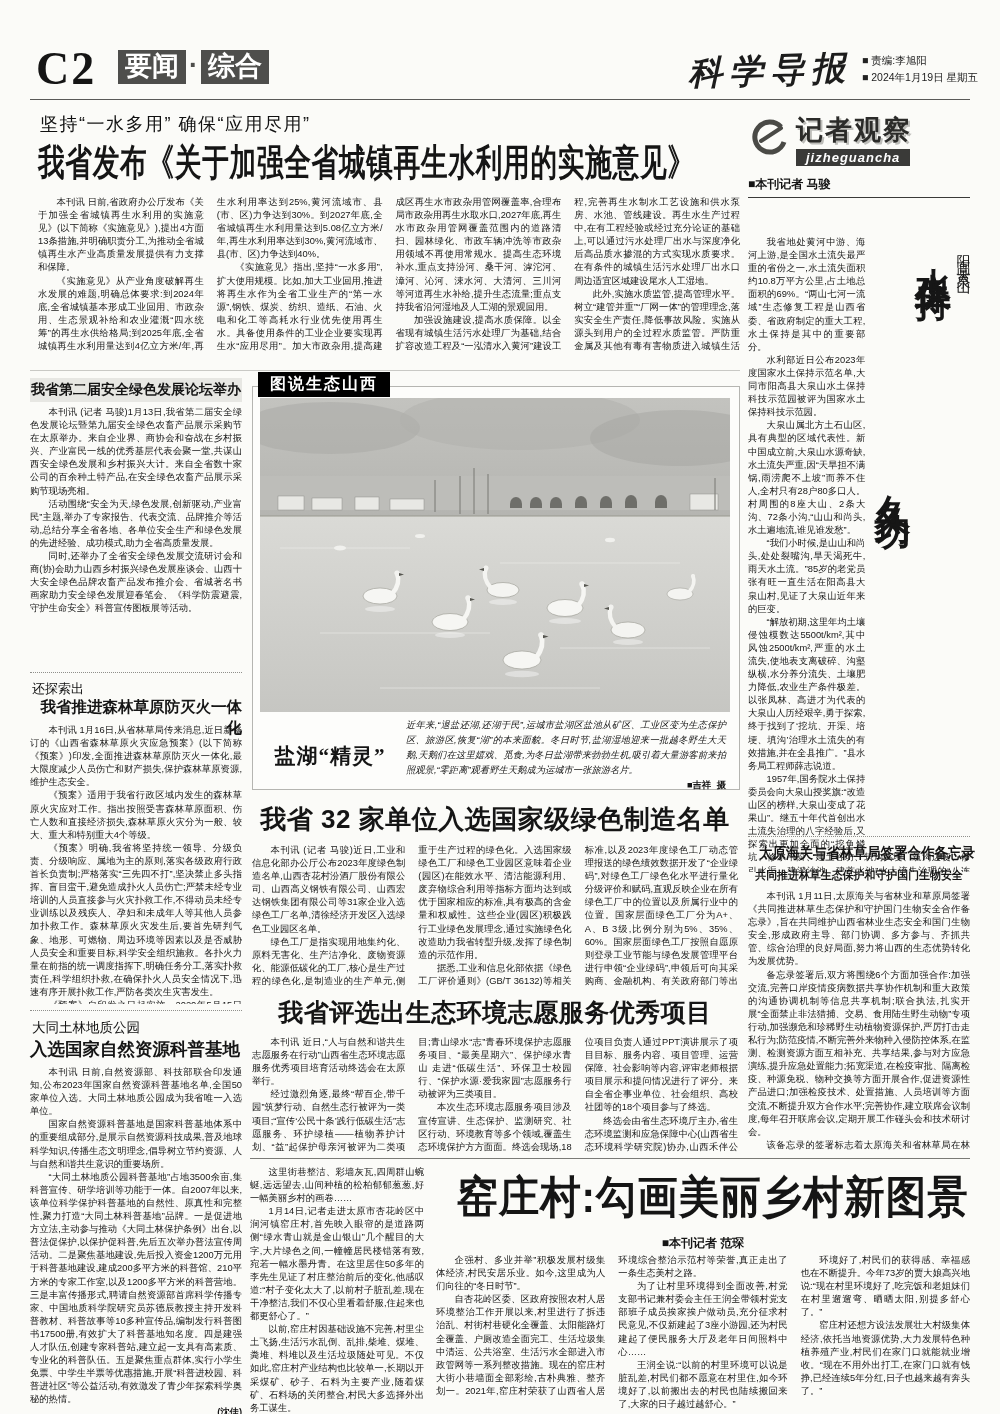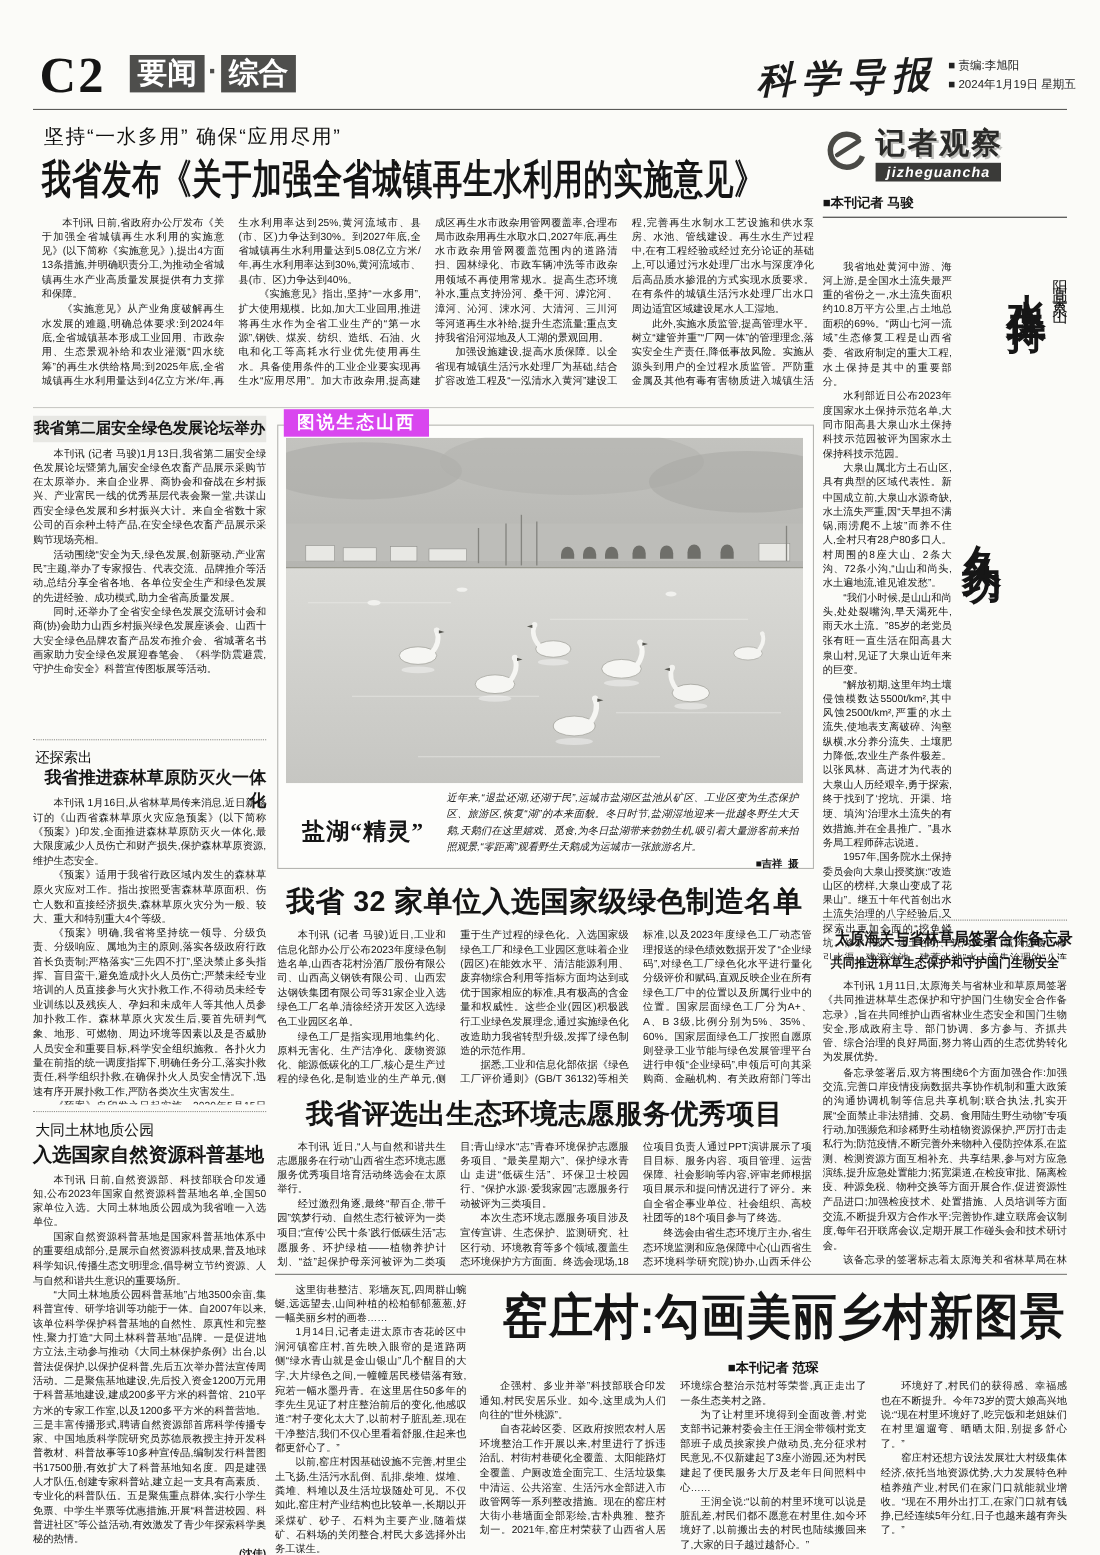--- a/index.html
+++ b/index.html
@@ -24,21 +24,21 @@
   .cols4{column-count:4;column-gap:13px;column-fill:auto;}
   .cols3{column-count:3;column-gap:13px;column-fill:auto;}
   .lead-kicker{font-size:18px;letter-spacing:1.5px;color:#111;}
   .lead-headline{font-size:37px;font-weight:900;white-space:nowrap;transform:scaleX(.72);
                  transform-origin:left center;letter-spacing:1px;}
   .small-head{font-weight:900;}
   .kicker{font-size:13px;color:#111;}
   .center{text-align:center;}
   
   .photo-frame{border:1px solid #b5b5b1;background:#fdfdfb;}
-  .photo-tag{background:#d946ef;color:#fff;font-weight:900;font-size:16px;padding:2px 12px;letter-spacing:2px;}
+  .photo-tag{background:#000000;color:#fff;font-weight:900;font-size:16px;padding:2px 12px;letter-spacing:2px;}
   .cap-row{display:flex;align-items:center;gap:10px;}
   .cap-title{width:132px;font-family:"Liberation Serif",serif;font-weight:bold;font-size:21px;
              text-align:center;letter-spacing:1px;}
   .cap-text{flex:1;font-size:9.3px;line-height:15px;text-align:justify;font-style:italic;}
   .cap-credit{text-align:right;font-weight:bold;font-style:normal;font-family:Liberation Mono, monospace;}
   
   .obs-logo{display:flex;align-items:center;gap:6px;}
   .obs-chars{font-size:27px;font-weight:900;letter-spacing:2px;color:#2b2b29;
              text-shadow:2px 2px 0 #bdbdb9;}
   .obs-bar{background:#3a3a38;color:#fff;font-weight:bold;font-style:italic;font-size:13px;
@@ -320,21 +320,21 @@
         <p>1月14日,记者走进太原市杏花岭区中涧河镇窑庄村,首先映入眼帘的是道路两侧“绿水青山就是金山银山”几个醒目的大字,大片绿色之间,一幢幢居民楼错落有致,宛若一幅水墨丹青。在这里居住50多年的李先生见证了村庄整治前后的变化,他感叹道:“村子变化太大了,以前村子脏乱差,现在干净整洁,我们不仅心里看着舒服,住起来也都更舒心了。”</p>
         <p>以前,窑庄村因基础设施不完善,村里尘土飞扬,生活污水乱倒、乱排,柴堆、煤堆、粪堆、料堆以及生活垃圾随处可见。不仅如此,窑庄村产业结构也比较单一,长期以开采煤矿、砂子、石料为主要产业,随着煤矿、石料场的关闭整合,村民大多选择外出务工谋生。</p>
       </div>
   </div>
   <div class="abs center" style="left:436px;top:1168px;width:534px;">
     <h1 class="yz-head" style="margin:0;">窑庄村:勾画美丽乡村新图景</h1>
     <div class="yz-byline">■本刊记者  范琛</div>
   </div>
   <div class="abs bt cols3" style="left:436px;top:1254px;width:534px;height:160px;">
     <div>
-        <p>企强村、多业并举”科技部联合印发通知,村民安居乐业。如今,这里成为人们向往的“世外桃源”。</p>
+        <p>企强村、多业并举”积极发展村级集体经济,村民安居乐业。如今,这里成为人们向往的“冬日时节”。</p>
         <p>自杏花岭区委、区政府按照农村人居环境整治工作开展以来,村里进行了拆违治乱、村街村巷硬化全覆盖、太阳能路灯全覆盖、户厕改造全面完工、生活垃圾集中清运、公共浴室、生活污水全部进入市政管网等一系列整改措施。现在的窑庄村大街小巷墙面全部彩绘,古朴典雅、整齐划一。2021年,窑庄村荣获了山西省人居环境综合整治示范村等荣誉,真正走出了一条生态美村之路。</p>
         <p>为了让村里环境得到全面改善,村党支部书记兼村委会主任王润全带领村党支部班子成员挨家挨户做动员,充分征求村民意见,不仅新建起了3座小游园,还为村民建起了便民服务大厅及老年日间照料中心……</p>
         <p>王润全说:“以前的村里环境可以说是脏乱差,村民们都不愿意在村里住,如今环境好了,以前搬出去的村民也陆续搬回来了,大家的日子越过越舒心。”</p>
         <p>环境好了,村民们的获得感、幸福感也在不断提升。今年73岁的贾大娘高兴地说:“现在村里环境好了,吃完饭和老姐妹们在村里遛遛弯、晒晒太阳,别提多舒心了。”</p>
         <p>窑庄村还想方设法发展壮大村级集体经济,依托当地资源优势,大力发展特色种植养殖产业,村民们在家门口就能就业增收。“现在不用外出打工,在家门口就有钱挣,已经连续5年分红,日子也越来越有奔头了。”</p>
       </div>
   </div>
 </section>
 
 </body></html>

